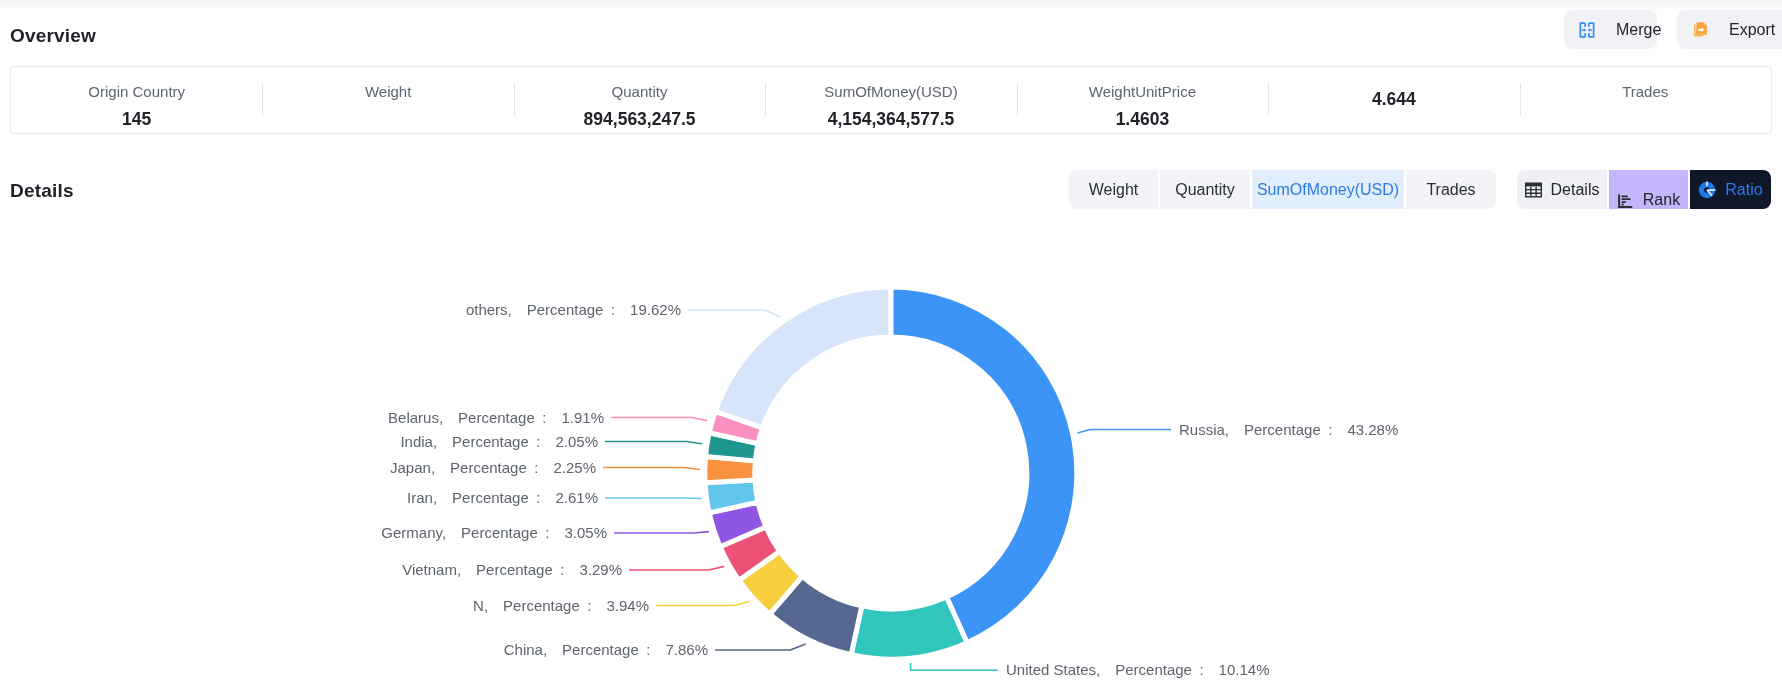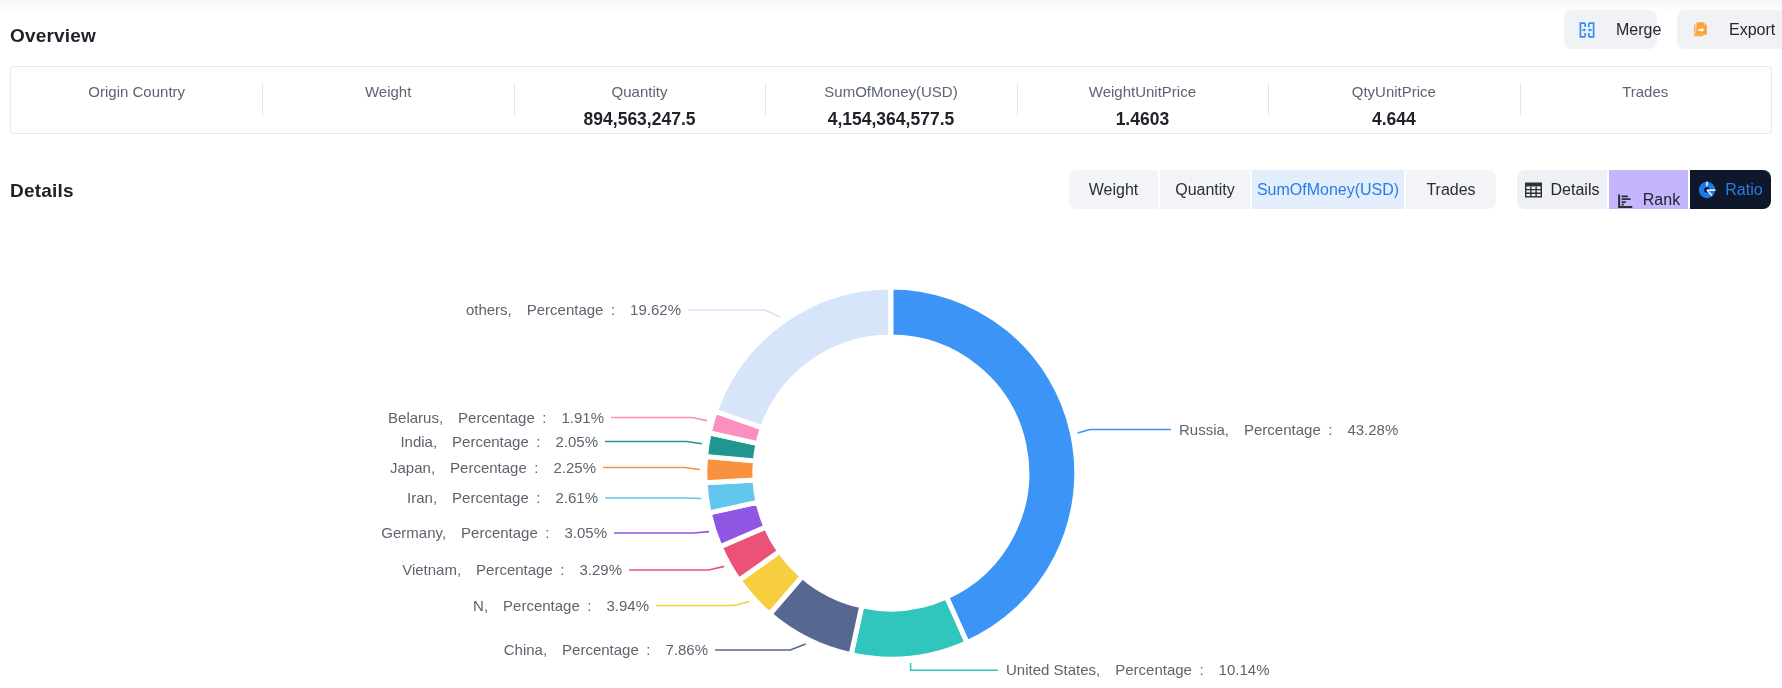--- a/index.html
+++ b/index.html
@@ -37,20 +37,21 @@
 <path d="M2.2 3.6 v10.8 q0 0.9 0.9 0.9 h8.1 v-1.4 h-7.4 q-0.3 0-0.3-0.3 V3.6 Z" fill="#f9a43b"></path>
 <path d="M4.6 1.2 h7.2 l3 3 v9 q0 0.6 -0.6 0.6 h-9.6 q-0.6 0 -0.6 -0.6 Z" fill="#f9a43b"></path>
 <path d="M11.8 1.2 l3 3 h-2.5 q-0.5 0 -0.5 -0.5 Z" fill="#fbc77e"></path>
 <path d="M6.2 7.9 h3.2 v-1.6 l2.8 2.5 -2.8 2.5 v-1.6 h-3.2 z" fill="#fff"></path>
 </svg>
     <span>Export</span>
   </div>
 <div class="statsbox">
 <div class="stat">
       <div class="slab">Origin Country</div>
+      <div class="sval">145</div>
     </div>
 <div class="stat">
       <div class="vdiv"></div>
       <div class="slab">Weight</div>
     </div>
 <div class="stat">
       <div class="vdiv"></div>
       <div class="slab">Quantity</div>
       <div class="sval">894,563,247.5</div>
     </div>
@@ -59,21 +60,20 @@
       <div class="slab">SumOfMoney(USD)</div>
       <div class="sval">4,154,364,577.5</div>
     </div>
 <div class="stat">
       <div class="vdiv"></div>
       <div class="slab">WeightUnitPrice</div>
       <div class="sval">1.4603</div>
     </div>
 <div class="stat">
       <div class="vdiv"></div>
-      <div class="slab">QtyUnitPrice</div>
       <div class="sval">4.644</div>
     </div>
 <div class="stat">
       <div class="vdiv"></div>
       <div class="slab">Trades</div>
     </div>
 </div>
 <h1 class="dt">Details</h1>
 <div class="grp1">
 <div class="seg" style="width:89px;">Weight</div>

